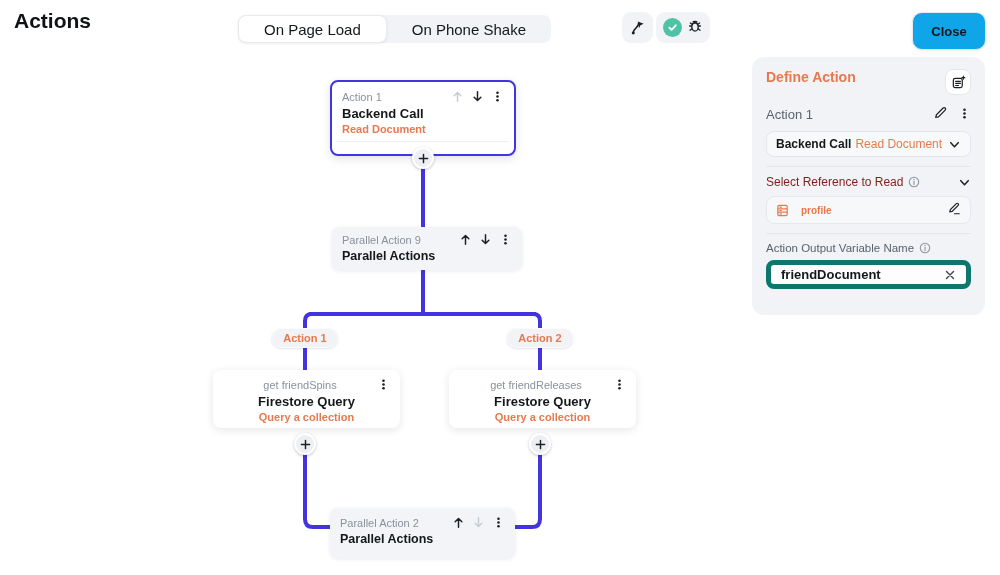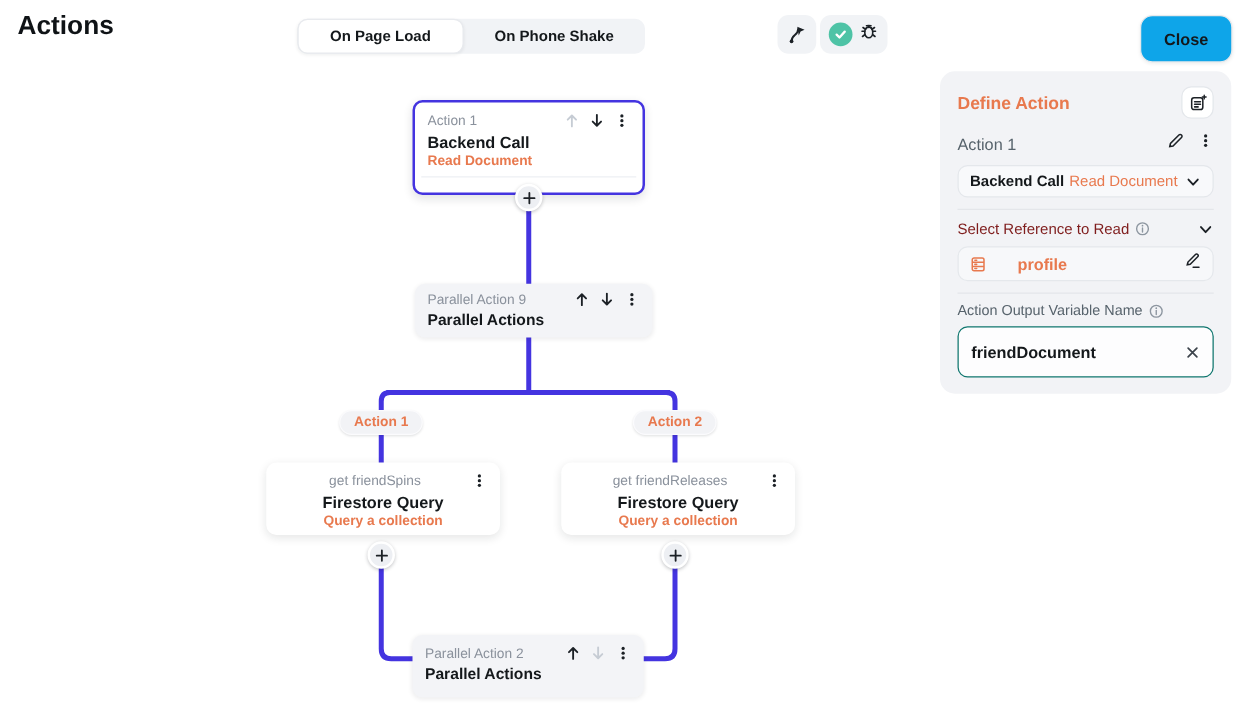--- a/index.html
+++ b/index.html
@@ -5,21 +5,21 @@
   * { margin:0; padding:0; box-sizing:border-box; }
   html,body { width:1000px; height:575px; overflow:hidden; background:#fff;
     font-family:"Liberation Sans", sans-serif; color:#14181b; }
   .stage { position:relative; width:1000px; height:575px; }
 
   
   .page-title { position:absolute; left:14px; top:9px; font-size:21px; font-weight:800; color:#0f1316; }
   .trigger-tag { position:absolute; left:14px; top:47px; height:26px; display:flex; align-items:center;
     gap:6px; padding:0 11px 0 8px; background:#f1f2f6; border-radius:8px; font-size:12px; color:#272e35; }
   .tabbar { position:absolute; left:238px; top:15px; height:28px; display:flex; background:#f1f3f6; border-radius:8px; }
-  .tab { height:28px; display:flex; align-items:center; padding:0 25px; font-size:12px; font-weight:700;
+  .tab { height:28px; display:flex; align-items:center; padding:0 25px; font-size:15px; font-weight:400;
     color:#14181b; border-radius:8px; cursor:pointer; white-space:nowrap; }
   .tab.active { background:#fff; border:1px solid #e8eaee; box-shadow:0 1px 3px rgba(20,24,30,.07); }
   .icon-btn { position:absolute; width:31px; height:31px; top:12px; background:#f1f3f6; border-radius:9px;
     display:flex; align-items:center; justify-content:center; cursor:pointer; }
   .icon-group { position:absolute; left:656px; top:12px; width:54px; height:31px; background:#f1f3f6;
     border-radius:9px; display:flex; align-items:center; justify-content:center; gap:5px; }
   .check-dot { width:19px; height:19px; border-radius:50%; background:#4ec3a6; display:flex;
     align-items:center; justify-content:center; }
   .close-btn { position:absolute; left:912px; top:12px; width:74px; height:38px; background:#0ea5e9;
     border:1px solid #e7e9ec; border-radius:10px; box-shadow:0 1px 3px rgba(20,24,30,.07);
@@ -41,37 +41,37 @@
   .plus-btn { position:absolute; z-index:3; width:22px; height:22px; border-radius:50%; background:#edeff3;
     border:2px solid #fff; box-shadow:0 1px 3px rgba(20,24,30,.25); display:flex; align-items:center;
     justify-content:center; cursor:pointer; }
   .branch-pill { position:absolute; z-index:3; transform:translateX(-50%); height:20px; padding:0 11px;
     background:#f2f3f6; border:1px solid #fbfbfd; border-radius:10px; box-shadow:0 1px 2px rgba(20,24,30,.12);
     display:flex; align-items:center; font-size:11px; font-weight:700; color:#e8794e; white-space:nowrap; }
 
   
   .panel { position:absolute; z-index:4; left:752px; top:57px; width:233px; height:258px;
     background:#f2f3f6; border-radius:12px; padding:12px 14px; }
-  .panel-head { display:flex; align-items:center; justify-content:space-between; }
+  .panel-head { display:flex; justify-content:space-between; }
   .panel-title { font-size:14px; font-weight:800; color:#e8794e; }
   .panel-iconbtn { width:26px; height:26px; background:#fff; border:1px solid #e4e7eb; border-radius:8px;
     display:flex; align-items:center; justify-content:center; cursor:pointer; }
   .prow { display:flex; align-items:center; }
   .plabel-gray { font-size:12.5px; color:#57636c; }
   .plabel-dark { font-size:12px; font-weight:500; color:#7f1d1d; }
   .grow { flex:1 1 auto; }
   .pselect { height:26px; margin-top:7px; background:#f8f9fb; border:1px solid #e4e7eb; border-radius:8px;
     display:flex; align-items:center; padding:0 9px; cursor:pointer; font-size:12px; }
   .pselect b { font-weight:700; color:#14181b; }
   .pselect .detail { color:#e8794e; font-weight:500; margin-left:4px; white-space:nowrap; }
   .pdivider { border-top:1px solid #e4e6ea; margin-top:9px; }
   .refbox { height:28px; margin-top:7px; background:#f7f8fa; border:1px solid #e5e8ec; border-radius:8px;
     display:flex; align-items:center; padding:0 8px; }
-  .refbox .refname { font-size:13px; font-weight:700; color:#e8794e; margin-left:24px; }
-  .pinput { width:100%; height:41px; margin-top:6px; background:#fdfdfe; border:1px solid #0f766e;
+  .refbox .refname { font-size:10px; font-weight:700; color:#e8794e; margin-left:11px; }
+  .pinput { width:100%; height:29px; margin-top:6px; background:#fdfdfe; border:5px solid #0f766e;
     border-radius:8px; display:flex; align-items:center; padding:0 4px 0 10px; }
   .pinput input { flex:1 1 auto; border:none; outline:none; background:transparent; font-size:13px;
     font-weight:700; color:#14181b; font-family:"Liberation Sans", sans-serif; min-width:0; }
   .toggle { width:37px; height:20px; border-radius:10px; background:#e8eaef; border:2px solid #fafbfc;
     position:relative; cursor:pointer; }
   .toggle .knob { position:absolute; left:2px; top:1px; width:14px; height:14px; border-radius:50%; background:#d6dae1; }
   .info-ic { margin-left:5px; display:inline-flex; }
 </style>
 </head>
 <body>

